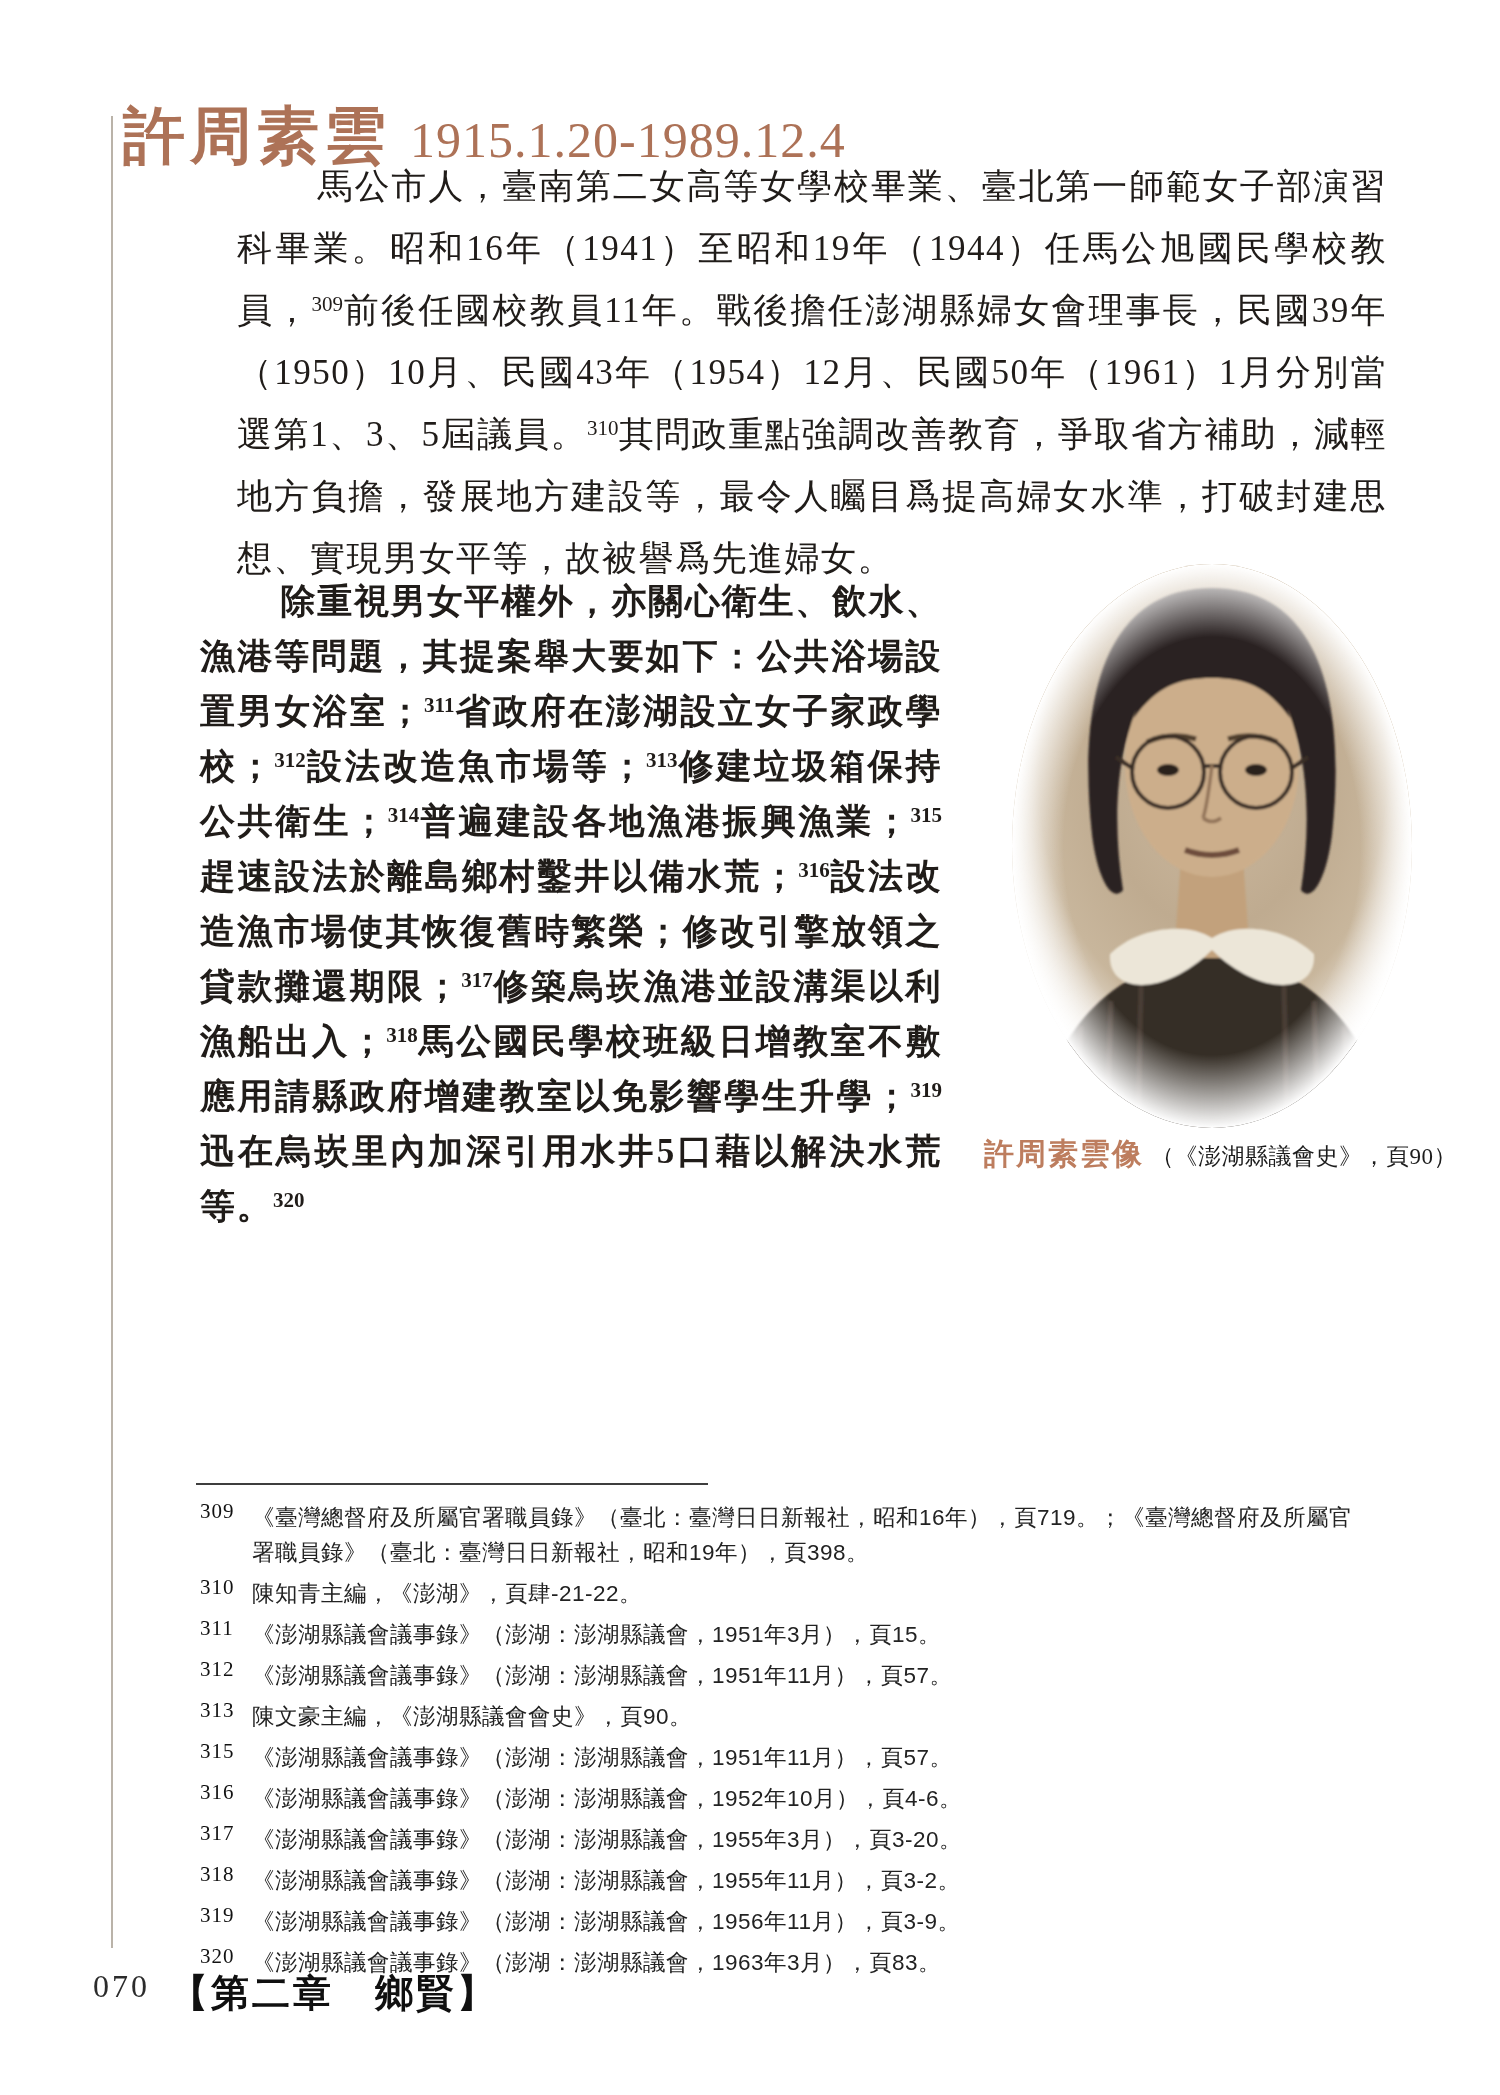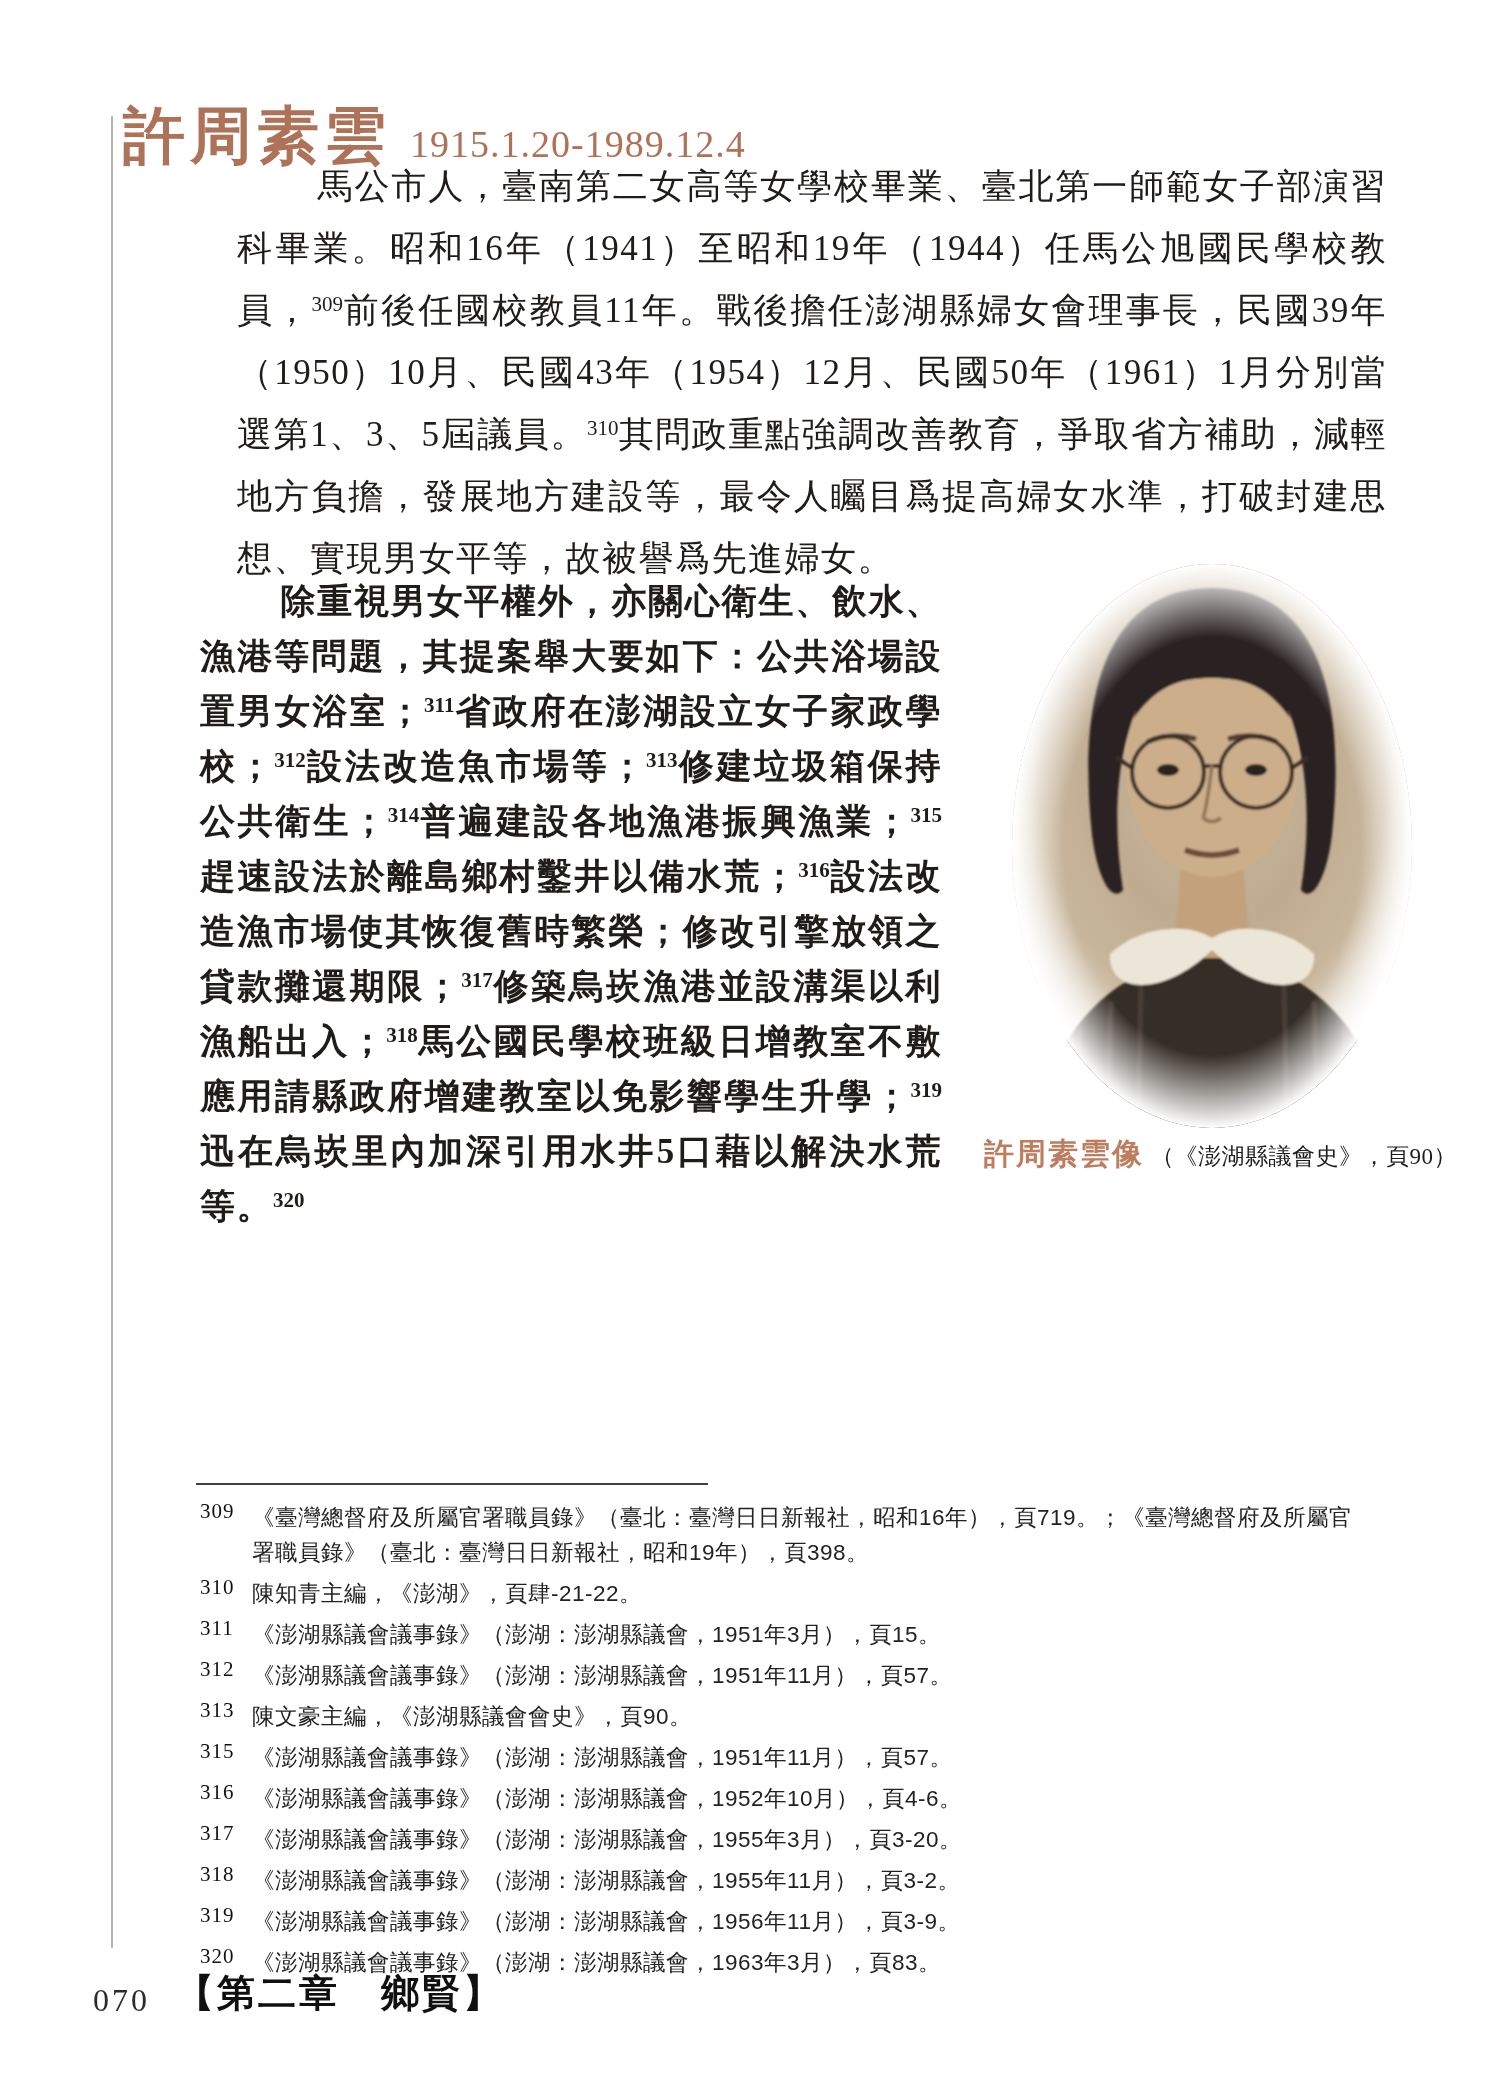--- a/index.html
+++ b/index.html
@@ -6,38 +6,38 @@
     --accent:#ad7257;
     --caption_accent:#bd7d5e;
     --rule:#bab3a9;
   }
   html,body{margin:0;padding:0;background:#ffffff;}
   .page{position:relative;width:1500px;height:2095px;background:#ffffff;overflow:hidden;
         font-family:"Liberation Serif","DejaVu Serif",serif;color:#201c19;}
   .vrule{position:absolute;left:111px;top:116px;width:2px;height:1832px;background:var(--rule);}
   .title-row{position:absolute;left:122px;top:104px;display:flex;align-items:baseline;gap:18px;white-space:nowrap;}
   .title{margin:1px;font-weight:bold;font-size:62px;line-height:1;color:var(--accent);letter-spacing:5px;}
-  .dates{font-size:38px;line-height:1;color:var(--accent);letter-spacing:1px;}
+  .dates{font-size:50px;line-height:1;color:var(--accent);letter-spacing:1px;}
   .bodypara{position:absolute;margin:0;text-align:justify;word-break:break-all;
             font-size:35px;letter-spacing:1.5px;}
   .p1{left:200px;top:156px;width:1150px;line-height:62px;text-indent:2.3em;margin-left:37px;}
   .p2{left:200px;top:574px;width:742px;line-height:55px;text-indent:2.3em;font-weight:bold;}
   .bodypara sup{font-size:21px;letter-spacing:0;vertical-align:11px;line-height:0;}
   .portrait{position:absolute;left:1005px;top:558px;width:415px;height:578px;margin:0;}
   .caption{position:absolute;left:978px;top:1134px;width:470px;display:flex;align-items:baseline;gap:7px;white-space:nowrap;padding-left:6px;}
   .cap-title{font-family:"Liberation Sans","DejaVu Sans",sans-serif;font-weight:bold;
              font-size:30px;color:var(--caption_accent);letter-spacing:2px;}
   .cap-source{font-size:23px;color:#1c1c1c;letter-spacing:0.5px;}
   .fn-rule{position:absolute;left:196px;top:1483px;width:512px;height:2px;background:#3e3e3e;}
   .footnotes{position:absolute;left:200px;top:1494px;width:1162px;}
   .fn{margin:0;padding-left:52px;font-family:"Liberation Sans","DejaVu Sans",sans-serif;
       font-size:22.5px;line-height:35px;color:#222;letter-spacing:0.5px;text-align:left;word-break:break-all;}
   .fn-num{display:inline-block;width:52px;margin-left:-52px;vertical-align:7px;
           font-family:"Liberation Serif","DejaVu Serif",serif;font-size:21px;color:#111;letter-spacing:1px;}
-  .pagefooter{position:absolute;left:93px;top:1968px;display:flex;align-items:flex-end;gap:26px;white-space:nowrap;}
+  .pagefooter{position:absolute;left:93px;top:1968px;display:flex;align-items:flex-start;gap:20px;white-space:nowrap;}
   .pageno{font-size:32px;color:#2b2b2b;letter-spacing:3px;}
   .chapter{font-weight:bold;font-size:38px;color:#101010;letter-spacing:3px;}
 </style>
 </head>
 <body>
 
 <div class="page">
 
   <div class="vrule"></div>
 

